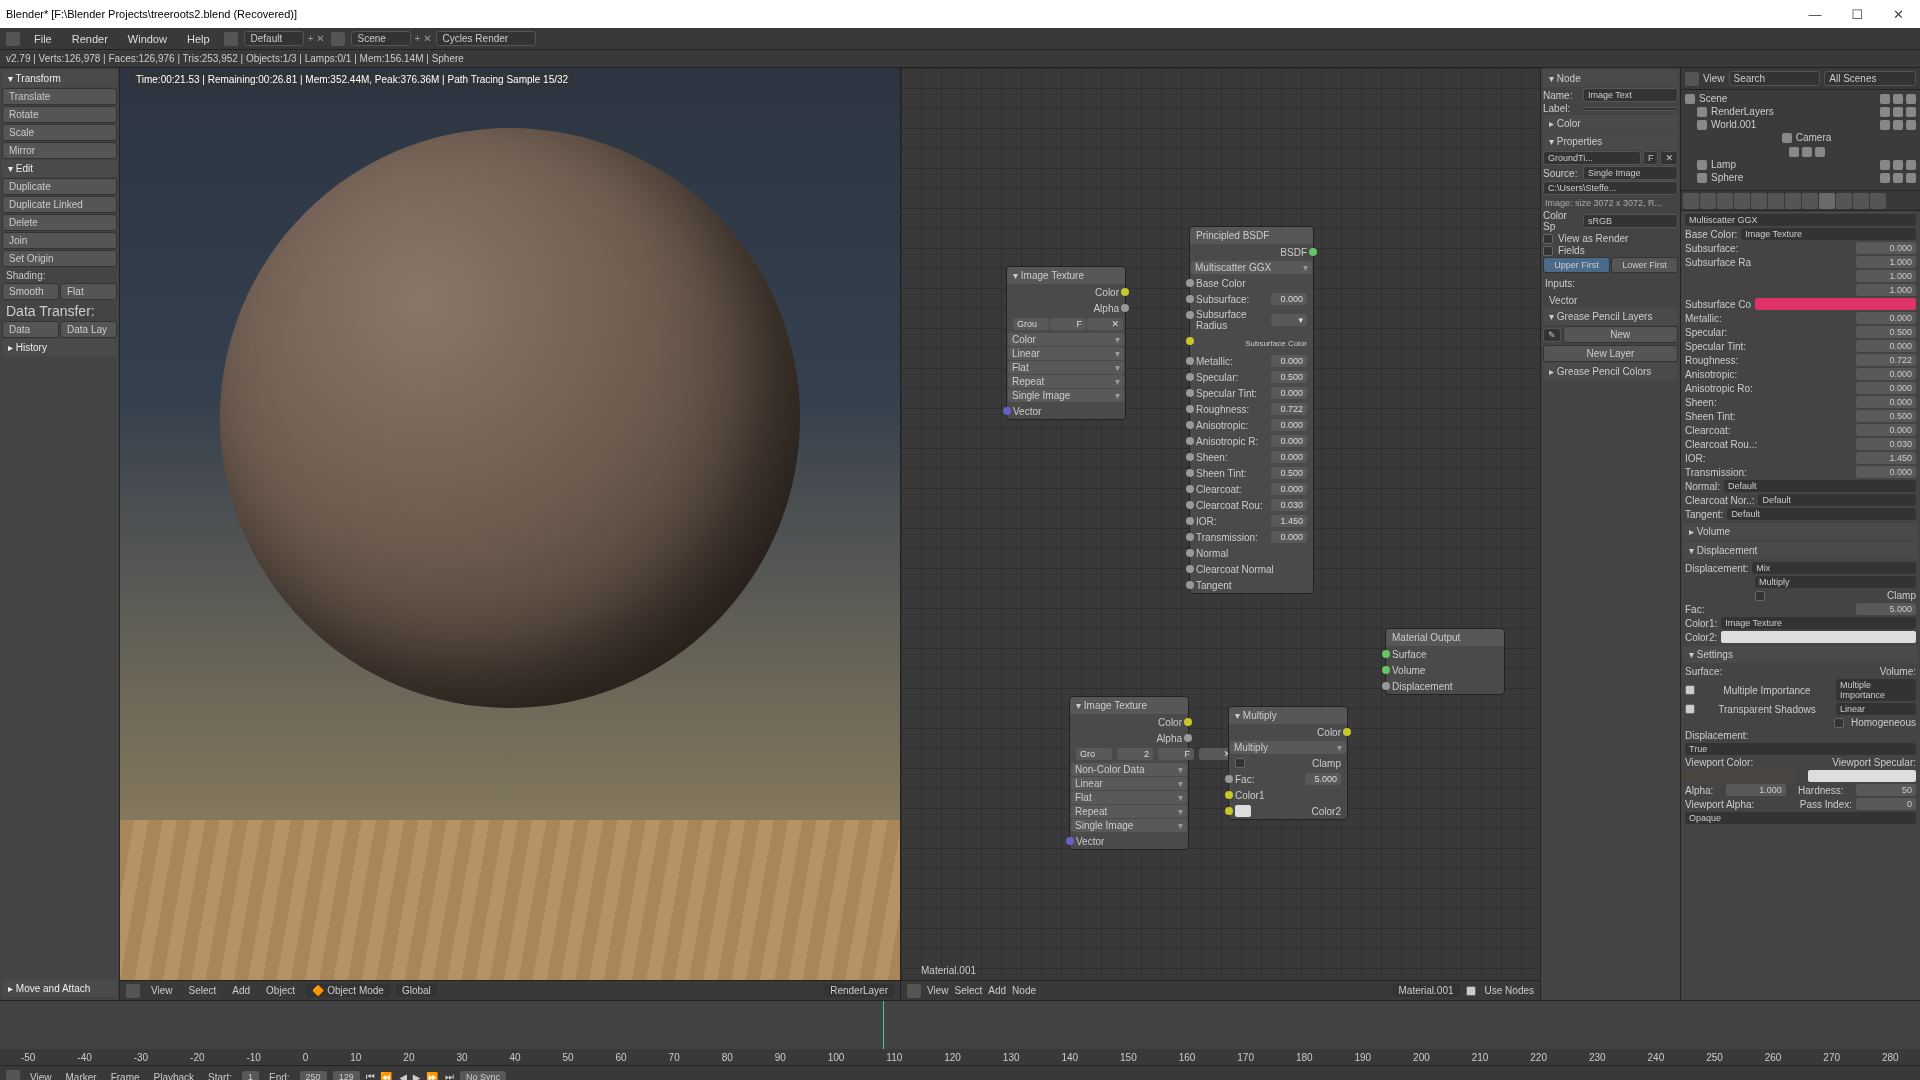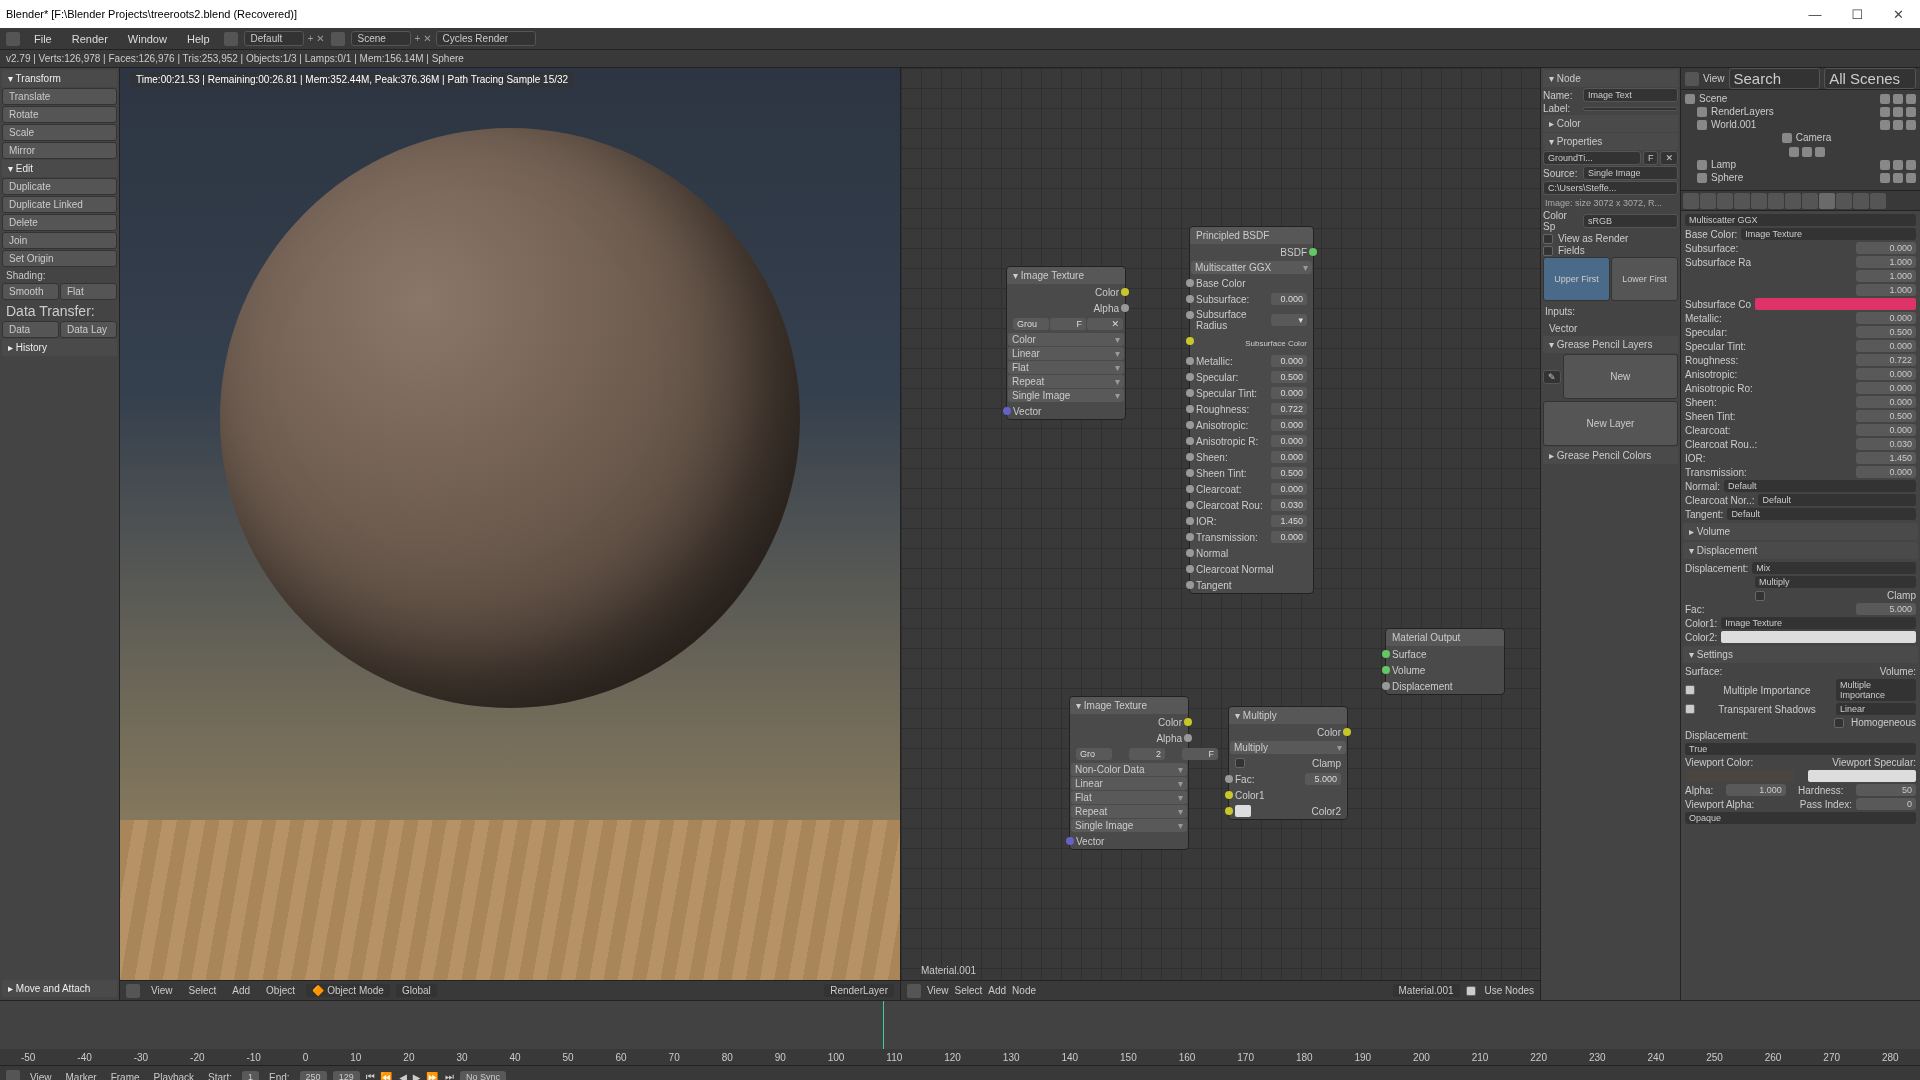--- a/index.html
+++ b/index.html
@@ -43,26 +43,26 @@
 .node .sel{background:#595959;border-radius:3px;padding:1px 4px;margin:1px;font-size:9px;display:flex;justify-content:space-between}
 .node .sel .dd{color:#999}
 .node .red{background:#b33;height:14px;margin:1px 4px;border-radius:2px}
 .nodeeditor .footbar{position:absolute;left:0;bottom:0;right:0;height:20px;background:#393939;display:flex;align-items:center;gap:6px;padding:0 6px;border-top:1px solid #222}
 .nodeeditor .matname{position:absolute;left:20px;bottom:24px;font-size:10px;color:#ccc}
 .npanel{width:140px;background:#444;border-left:1px solid #222;padding:2px}
 .npanel .hdr{background:#4a4a4a;padding:3px 6px;font-size:10px;margin-bottom:1px}
 .npanel .prow{display:flex;gap:2px;margin-bottom:1px;align-items:center}
 .npanel .prow .lbl{font-size:10px;flex:0 0 38px}
 .npanel .prow .inp{background:#333;border:1px solid #555;border-radius:3px;padding:1px 4px;font-size:9px;flex:1}
-.npanel .btn{background:#555;border:1px solid #333;border-radius:3px;padding:16px 6px;font-size:10px;margin-bottom:1px;text-align:center}
+.npanel .btn{background:#555;border:1px solid #333;border-radius:3px;padding:2px 6px;font-size:10px;margin-bottom:1px;text-align:center}
 .npanel .btnrow{display:flex;gap:1px}
 .npanel .btnrow .btn{flex:1;font-size:9px}
 .outliner{width:240px;background:#3b3b3b;border-left:1px solid #222;display:flex;flex-direction:column}
 .outliner .top{height:22px;background:#393939;display:flex;align-items:center;gap:4px;padding:0 4px;border-bottom:1px solid #222}
-.outliner .top .sel{background:#333;border:1px solid #555;padding:1px 4px;border-radius:3px;font-size:15px;flex:1}
+.outliner .top .sel{background:#333;border:1px solid #555;padding:1px 4px;border-radius:3px;font-size:10px;flex:1}
 .outliner .tree{flex:0 0 100px;padding:2px 4px;font-size:10px}
 .outliner .tree .row{display:flex;align-items:center;gap:4px;padding:1px 0;justify-content:space-between}
 .outliner .tree .row .nm{display:flex;align-items:center;gap:4px}
 .outliner .tree .row .icos{display:flex;gap:3px}
 .outliner .tree .ico{width:10px;height:10px;background:#888;border-radius:2px;display:inline-block}
 .props{flex:1;background:#444;border-top:1px solid #222;overflow:hidden;display:flex;flex-direction:column}
 .props .iconbar{height:20px;background:#393939;display:flex;align-items:center;gap:1px;padding:0 2px;border-bottom:1px solid #222}
 .props .iconbar .ic{width:16px;height:16px;background:#555;border-radius:2px}
 .props .iconbar .ic.active{background:#6a6a6a}
 .props .body{flex:1;padding:2px;overflow:hidden;font-size:10px}
@@ -312,21 +312,21 @@
     <div class="node" style="left:168px;top:628px;width:108px">
       <div class="nhdr">▾ Image Texture</div>
       <div class="nrow">
           <span class="lbl" style="margin-left:auto">Color</span>
           <span class="sock r y"></span>
         </div>
       <div class="nrow">
           <span class="lbl" style="margin-left:auto">Alpha</span>
           <span class="sock r gr"></span>
         </div>
-      <div class="nrow" style="gap:17px">
+      <div class="nrow" style="gap:5px">
           <span class="val" style="flex:1;text-align:left">Gro</span>
           <span class="val">2</span>
           <span class="val">F</span>
           <span class="val">✕</span>
         </div>
       <div class="sel">
           <span>Non-Color Data</span>
           <span class="dd">▾</span>
         </div>
       <div class="sel">

